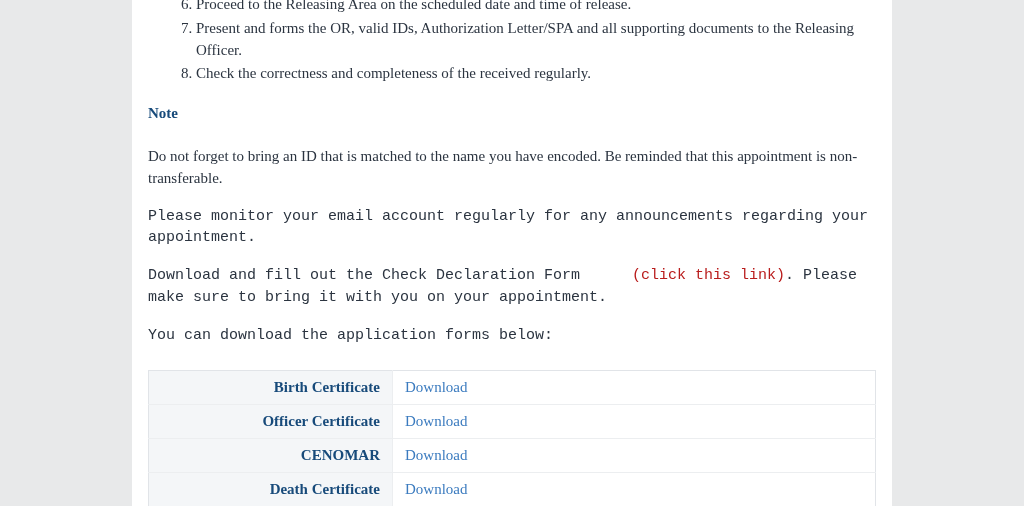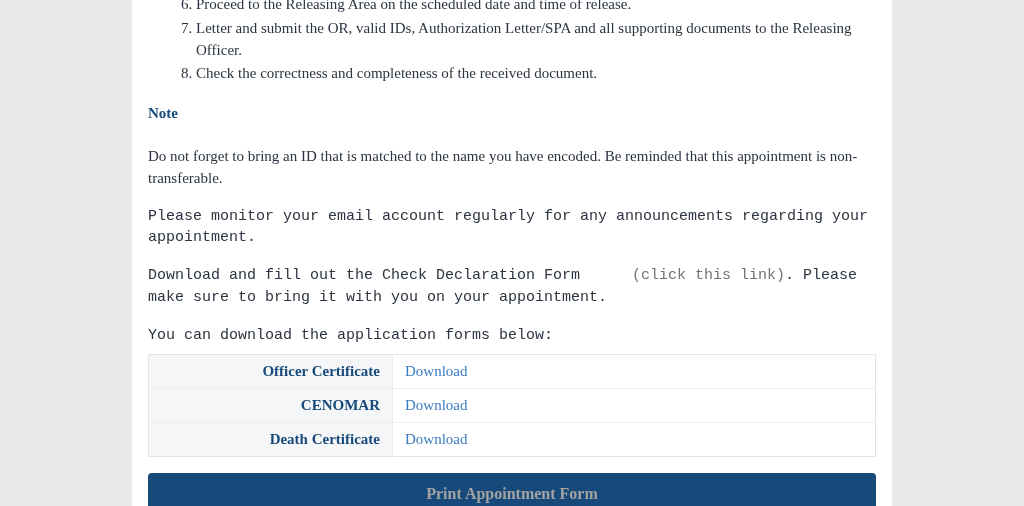--- a/index.html
+++ b/index.html
@@ -48,21 +48,21 @@
       margin-top: 24px;
     }
     .body-text {
       font-size: 15px;
       line-height: 1.45;
       color: #2b3440;
       margin-bottom: 16px;
       font-family: Liberation Mono, monospace;
     }
     .link {
-      color: #737373;
+      color: #b91c1c;
       text-decoration: none;
       cursor: pointer;
       padding-left: 43px;
     }
     .forms-table {
       width: 100%;
       border: 1px solid #e1e4e8;
       border-radius: 4px;
       border-collapse: collapse;
       margin-top: 6px;
@@ -107,37 +107,41 @@
       text-align: center;
     }
   </style>
 </head>
 <body>
 
 <div class="page-container">
 
   <ol class="ordered-list" start="6">
     <li>Proceed to the Releasing Area on the scheduled date and time of release.</li>
-    <li>Letter and submit the OR, valid IDs, Authorization Letter/SPA and all supporting documents to the Releasing Officer.</li>
-    <li>Check the correctness and completeness of the received document.</li>
+    <li>Present and forms the OR, valid IDs, Authorization Letter/SPA and all supporting documents to the Releasing Officer.</li>
+    <li>Check the correctness and completeness of the received regularly.</li>
   </ol>
 
   <div class="note-heading">Note</div>
   <div class="note-text">Do not forget to bring an ID that is matched to the name you have encoded. Be reminded that this appointment is non-transferable.</div>
 
   <div class="body-text">Please monitor your email account regularly for any announcements regarding your appointment.</div>
 
   <div class="body-text">
     <span>Download and fill out the Check Declaration Form </span><a class="link">(click this link)</a><span>. Please make sure to bring it with you on your appointment.</span>
   </div>
 
-  <div class="body-text" style="margin-bottom:8px;">You can download the application forms below:</div>
+  <div class="body-text" style="margin-bottom:24px;">You can download the application forms below:</div>
 
   <table class="forms-table">
     <tbody>
+        <tr>
+      <td class="label-cell">Birth Certificate</td>
+      <td class="link-cell"><a>Download</a></td>
+    </tr>
     <tr>
       <td class="label-cell">Officer Certificate</td>
       <td class="link-cell"><a>Download</a></td>
     </tr>
     <tr>
       <td class="label-cell">CENOMAR</td>
       <td class="link-cell"><a>Download</a></td>
     </tr>
     <tr>
       <td class="label-cell">Death Certificate</td>

